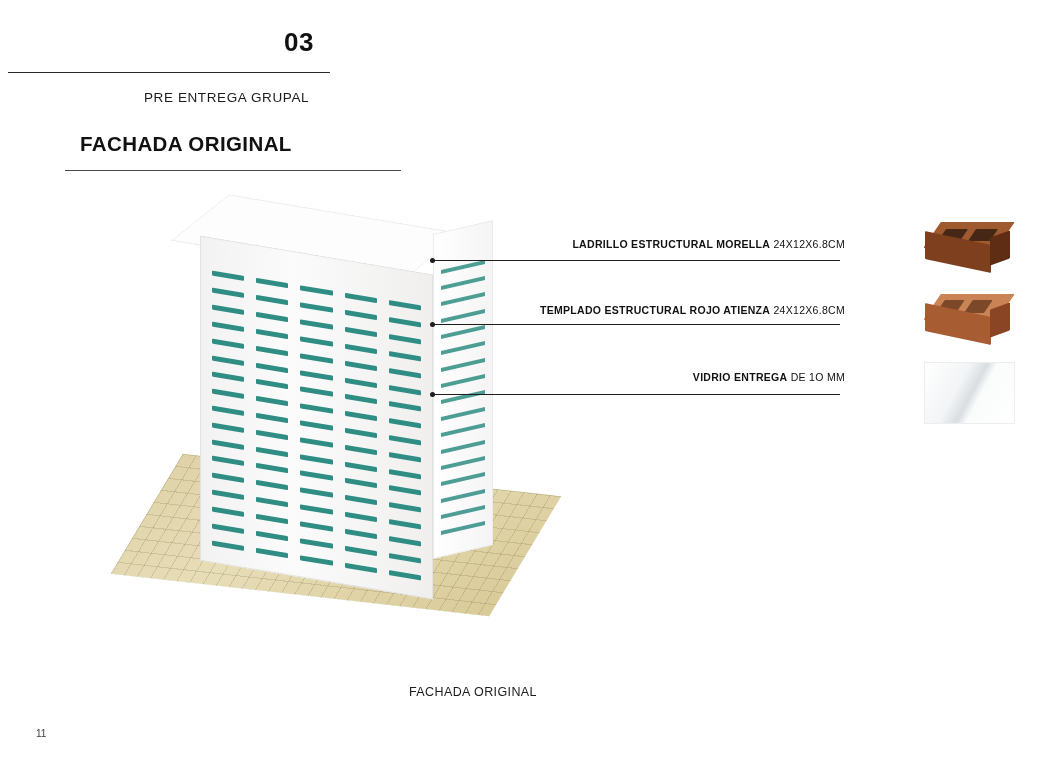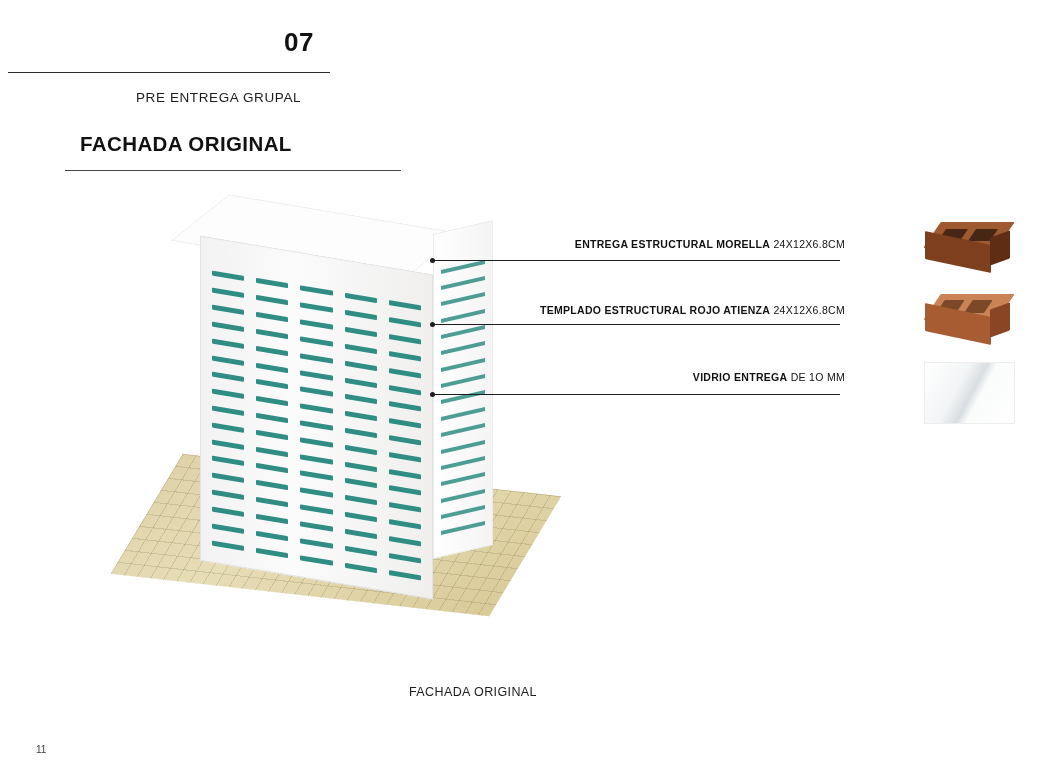--- a/index.html
+++ b/index.html
@@ -29,21 +29,21 @@
   .rule-top {
     position: absolute;
     left: 8px;
     top: 72px;
     width: 322px;
     height: 1px;
     background: #2b2b2b;
   }
   .subtitle {
     position: absolute;
-    left: 136px;
+    left: 144px;
     top: 90px;
     font-size: 13.5px;
     letter-spacing: 0.6px;
     color: #1c1c1c;
   }
   .page-title {
     position: absolute;
     left: 80px;
     top: 132px;
     font-size: 20.5px;
@@ -238,27 +238,26 @@
     font-size: 12.5px;
     letter-spacing: 0.4px;
     color: #1c1c1c;
   }
   .page-number {
     position: absolute;
     left: 36px;
     top: 728px;
     font-size: 10px;
     color: #3a3a3a;
-    margin-top: 16px;
   }
 </style>
 </head>
 <body>
 
-<div class="section-number">07</div>
+<div class="section-number">03</div>
 <div class="rule-top"></div>
 <div class="subtitle">PRE ENTREGA GRUPAL</div>
 <div class="page-title">FACHADA ORIGINAL</div>
 <div class="rule-title"></div>
 
 <div class="render">
   <div class="ground">
     <div class="ground-grid"></div>
   </div>
 
@@ -373,21 +372,21 @@
         <div class="win" style="background: rgb(47, 141, 132);"></div>
         <div class="win" style="background: rgb(47, 141, 132);"></div>
         <div class="win" style="background: rgb(47, 141, 132);"></div>
       </div>
   </div>
 </div>
 
 <div class="callout-dot" style="left:430px; top:258px;"></div>
 <div class="callout-line" style="left:432px; top:260px; width:408px;"></div>
 <div class="callout-text" style="left:845px; top:238px;">
-  <b>ENTREGA ESTRUCTURAL MORELLA</b><span> 24X12X6.8CM</span>
+  <b>LADRILLO ESTRUCTURAL MORELLA</b><span> 24X12X6.8CM</span>
 </div>
 
 <div class="callout-dot" style="left:430px; top:322px;"></div>
 <div class="callout-line" style="left:432px; top:324px; width:408px;"></div>
 <div class="callout-text" style="left:845px; top:304px;">
   <b>TEMPLADO ESTRUCTURAL ROJO ATIENZA</b><span> 24X12X6.8CM</span>
 </div>
 
 <div class="callout-dot" style="left:430px; top:392px;"></div>
 <div class="callout-line" style="left:432px; top:394px; width:408px;"></div>

